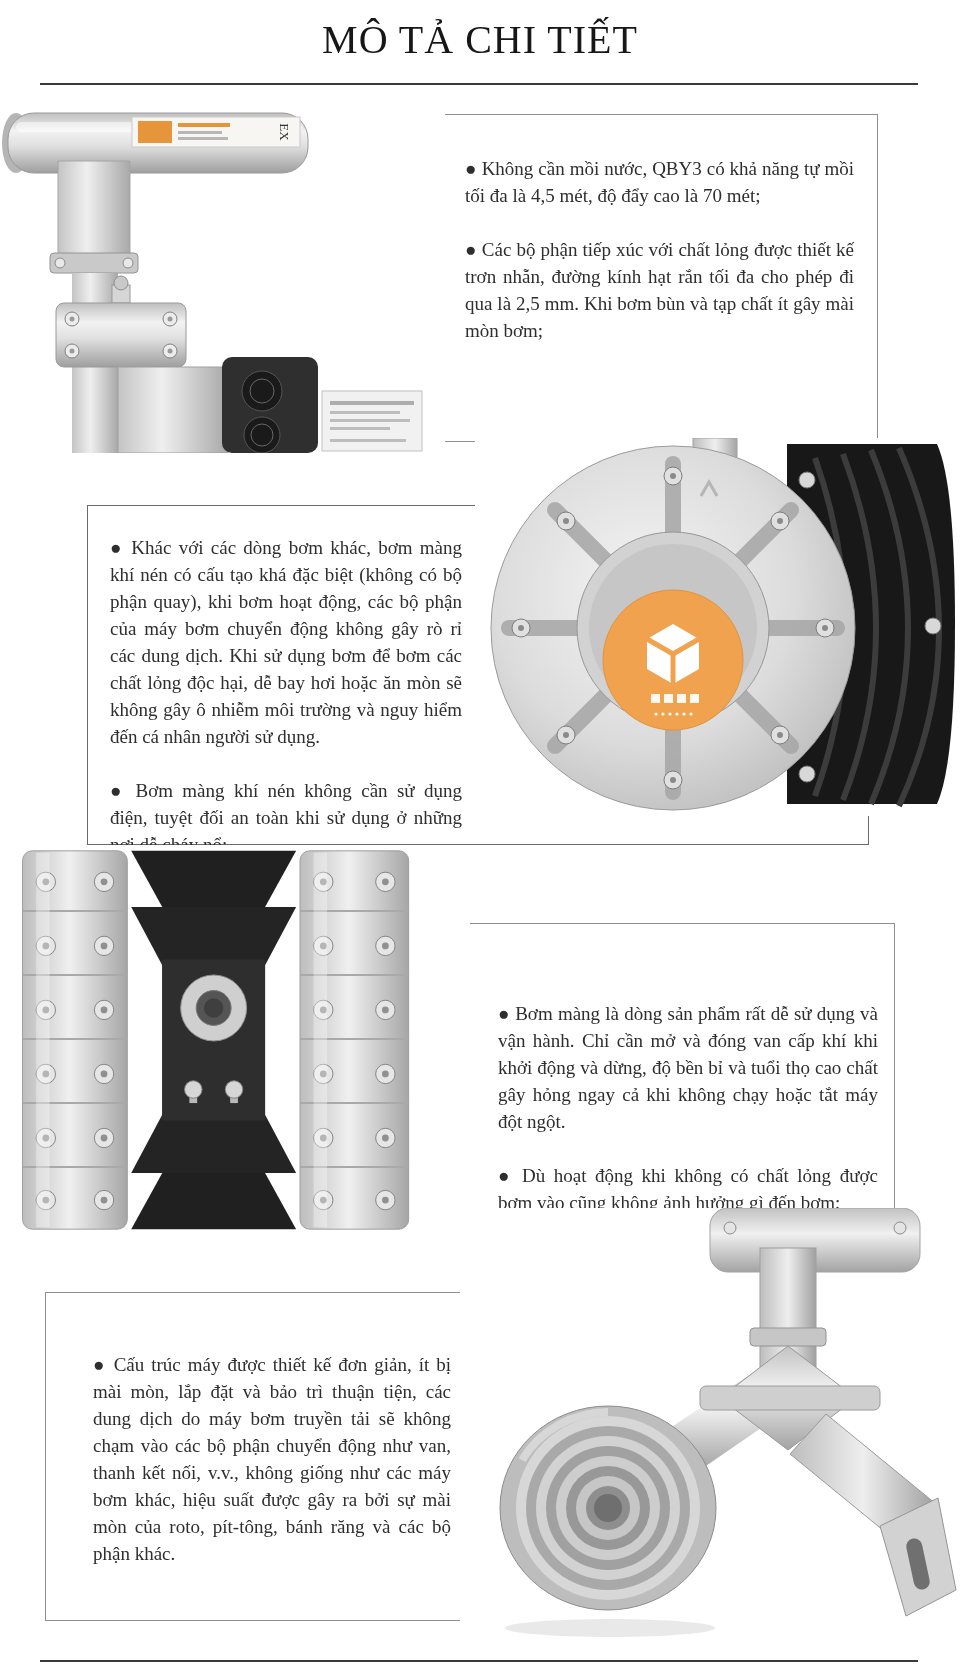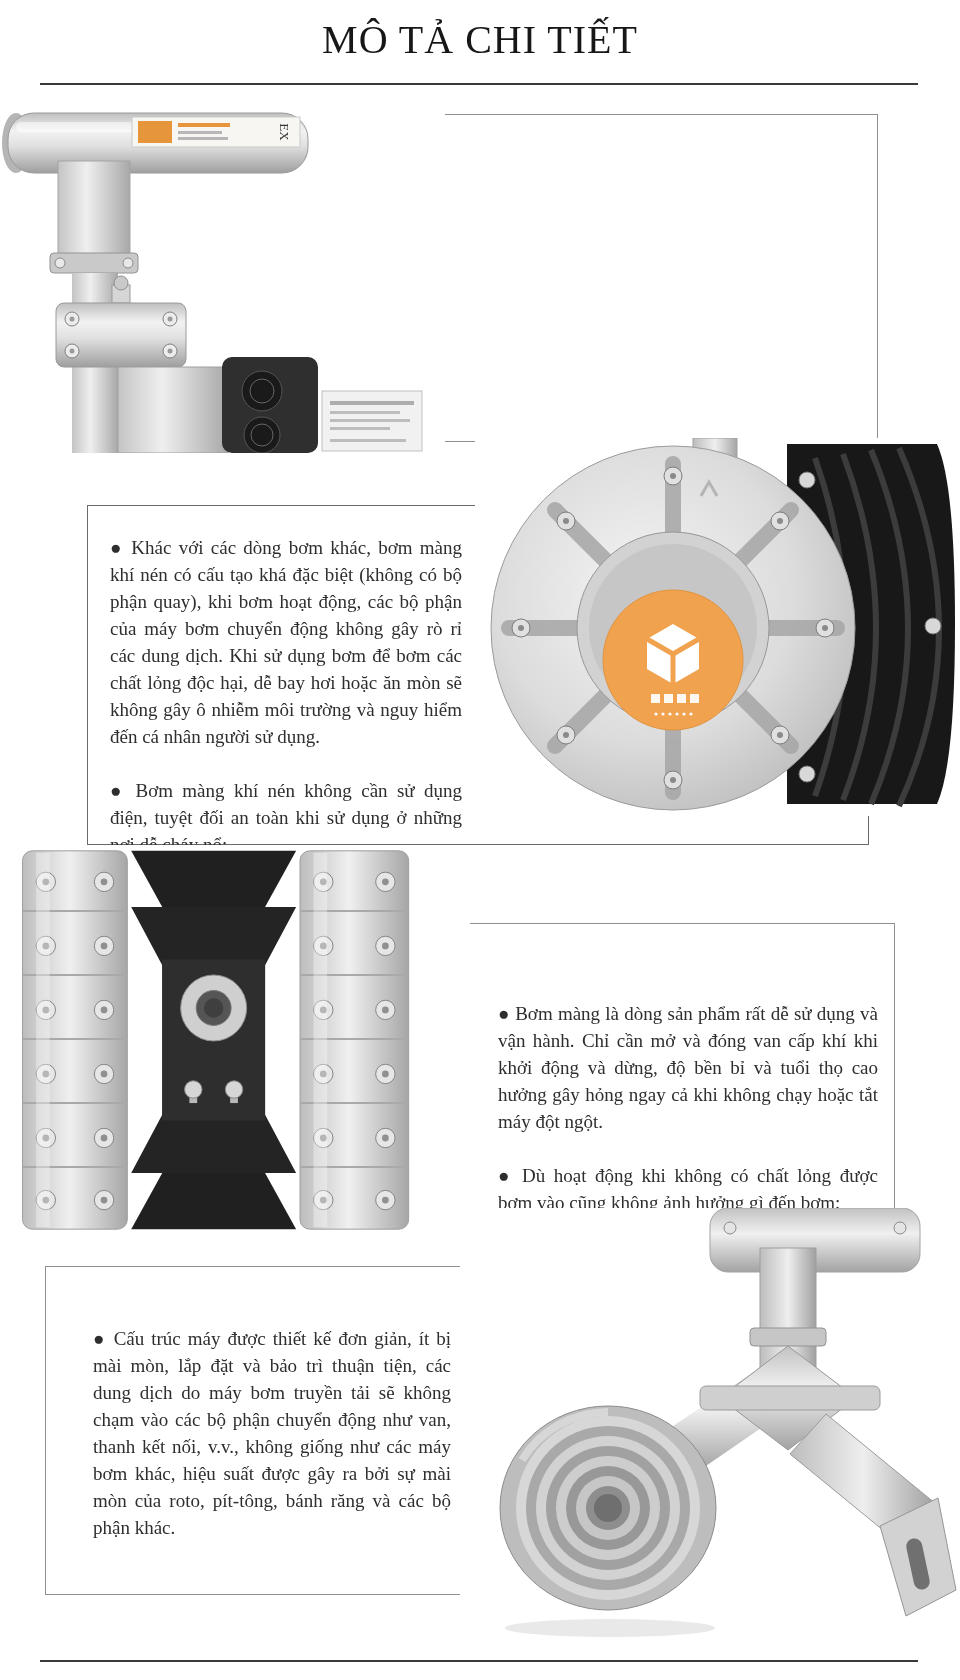--- a/index.html
+++ b/index.html
@@ -19,21 +19,21 @@
   .photo svg{display:block;}
   .photo1{left:0;top:95px;width:445px;height:358px;}
   .photo2{left:475px;top:438px;width:485px;height:378px;}
   .photo3{left:0;top:845px;width:470px;height:390px;}
   .photo4{left:460px;top:1208px;width:500px;height:432px;}
 
   .box{position:absolute;box-sizing:border-box;background:#ffffff;border:1px solid #8f8f8f;z-index:1;}
   .box1{left:441px;top:114px;width:437px;height:328px;}
   .box2{left:87px;top:505px;width:782px;height:340px;border-color:#6a6a6a;}
   .box3{left:465px;top:923px;width:430px;height:309px;}
-  .box4{left:45px;top:1266px;width:799px;height:329px;}
+  .box4{left:45px;top:1292px;width:799px;height:329px;}
 
   .txt{font-size:19px;line-height:27px;text-align:justify;}
   .box1 .txt{margin:40px 23px 0 23px;}
   .box2 .txt{margin:28px 0 0 22px;width:352px;}
   .box3 .txt{margin:76px 16px 0 32px;width:380px;}
   .box4 .txt{margin:58px 0 0 47px;width:358px;}
   .txt p{margin:0 0 27px 0;}
 </style>
 </head>
 <body>
@@ -95,20 +95,22 @@
       <rect x="330" y="306" width="84" height="4" fill="#adadad"></rect>
       <rect x="330" y="316" width="70" height="3" fill="#bdbdbd"></rect>
       <rect x="330" y="324" width="80" height="3" fill="#bdbdbd"></rect>
       <rect x="330" y="332" width="60" height="3" fill="#bdbdbd"></rect>
       <rect x="330" y="344" width="76" height="3" fill="#bdbdbd"></rect>
     </svg>
   </figure>
 
   <section class="box box1">
     <div class="txt">
+      <p>● Không cần mồi nước, QBY3 có khả năng tự mồi tối đa là 4,5 mét, độ đẩy cao là 70 mét;</p>
+      <p>● Các bộ phận tiếp xúc với chất lỏng được thiết kế trơn nhẵn, đường kính hạt rắn tối đa cho phép đi qua là 2,5 mm. Khi bơm bùn và tạp chất ít gây mài mòn bơm;</p>
     </div>
   </section>
 
   <figure class="photo photo2">
     <svg width="485" height="378" viewBox="0 0 485 378" xmlns="http://www.w3.org/2000/svg">
       <defs>
         <radialGradient id="p2r" cx="0.42" cy="0.4" r="0.75">
           <stop offset="0" stop-color="#f4f4f4"></stop>
             <stop offset="0.55" stop-color="#dcdcdc"></stop>
           <stop offset="1" stop-color="#b3b3b3"></stop>
@@ -279,21 +281,21 @@
       <rect x="230" y="252" width="8" height="14" fill="#b9b9b9"></rect>
       <circle cx="192" cy="252" r="9" fill="#d6d6d6" stroke="#818181"></circle>
       <circle cx="234" cy="252" r="9" fill="#d6d6d6" stroke="#818181"></circle>
       <rect x="30" y="8" width="14" height="386" fill="#ffffff" opacity="0.35"></rect>
       <rect x="316" y="8" width="14" height="386" fill="#ffffff" opacity="0.35"></rect>
     </svg>
   </figure>
 
   <section class="box box3">
     <div class="txt">
-      <p>● Bơm màng là dòng sản phẩm rất dễ sử dụng và vận hành. Chỉ cần mở và đóng van cấp khí khi khởi động và dừng, độ bền bỉ và tuổi thọ cao hưởng gây hỏng ngay cả khi không chạy hoặc tắt máy đột ngột.</p>
+      <p>● Bơm màng là dòng sản phẩm rất dễ sử dụng và vận hành. Chỉ cần mở và đóng van cấp khí khi khởi động và dừng, độ bền bỉ và tuổi thọ cao chất gây hỏng ngay cả khi không chạy hoặc tắt máy đột ngột.</p>
       <p>● Dù hoạt động khi không có chất lỏng được bơm vào cũng không ảnh hưởng gì đến bơm;</p>
     </div>
   </section>
 
   <figure class="photo photo4">
     <svg width="500" height="432" viewBox="0 0 500 432" xmlns="http://www.w3.org/2000/svg">
       <defs>
         <linearGradient id="p4v" x1="0" y1="0" x2="0" y2="1">
           <stop offset="0" stop-color="#c2c2c2"></stop>
             <stop offset="0.4" stop-color="#f0f0f0"></stop>

